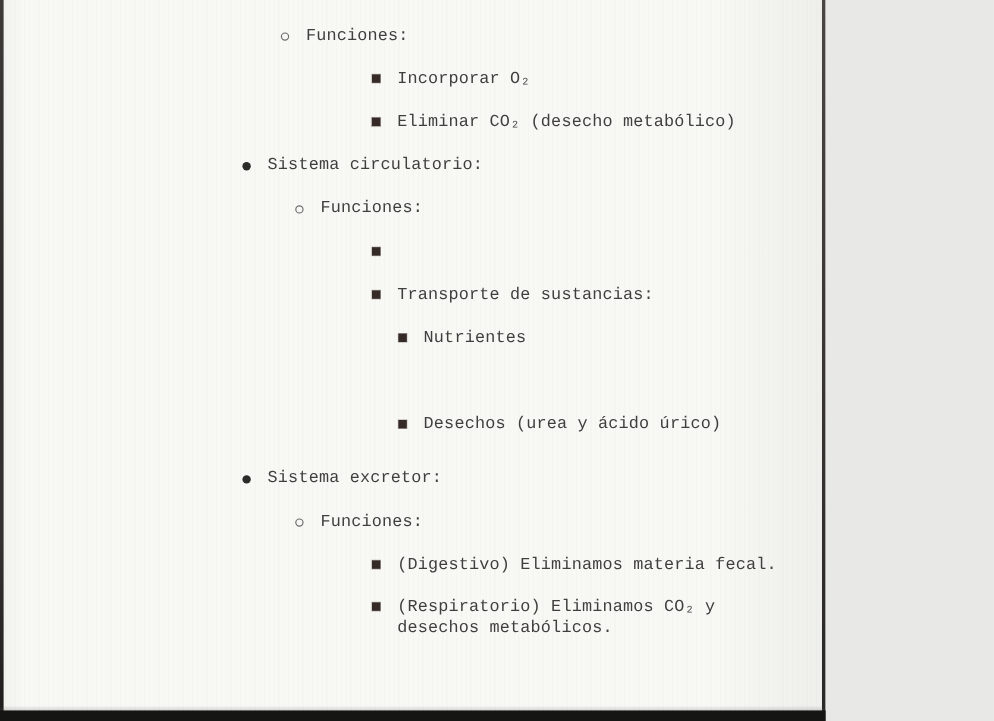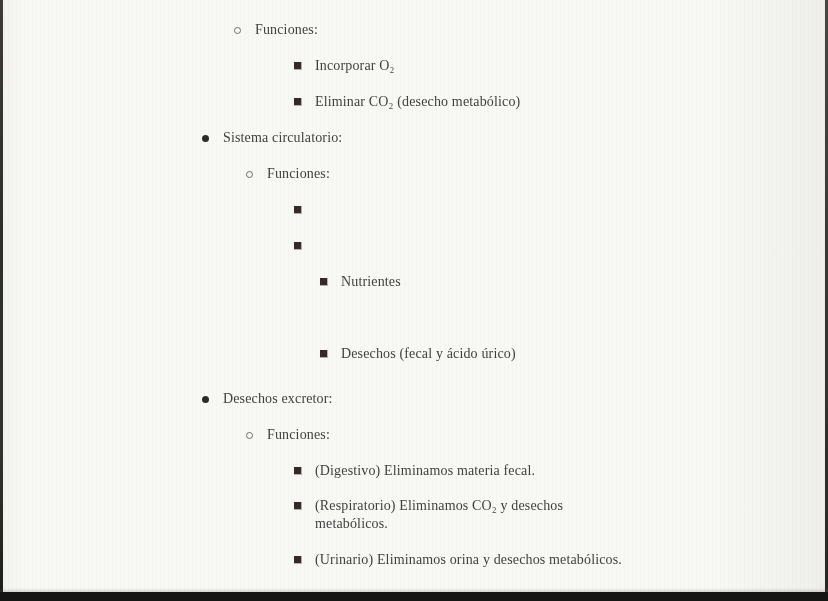--- a/index.html
+++ b/index.html
@@ -1,25 +1,26 @@
 <!DOCTYPE html>
 <html><head>
 <meta charset="utf-8">
 <style>
   html,body{margin:0;padding:0;background:#e8e8e6;}
   .page{
     position:relative;
-    width:828px;height:601px;
+    width:668px;height:601px;
     overflow:hidden;
     background:
       linear-gradient(270deg, rgba(110,108,100,0.07), rgba(0,0,0,0) 14%),
       linear-gradient(90deg, rgba(120,115,110,0.05), rgba(0,0,0,0) 3%),
       repeating-linear-gradient(90deg, rgba(60,60,55,0.018) 0 1px, rgba(0,0,0,0) 1px 4px),
       #f8f8f5;
-    font-family:Liberation Serif, serif;
+    font-family:Liberation Mono, monospace;
+    padding-left:20px;
   }
   .edge{position:absolute;}
   .edge-top{
     top:0;left:0;width:828px;height:4px;
     background:linear-gradient(90deg,
       #45413f 0%, #6f6864 5%, #b9a49d 9%,
       #d3bdb5 16%, #d8c4bc 34%, #c9b4ad 50%,
       #8d8683 55%, #55504e 60%, #46423f 72%,
       #38343derp 0, #3a3634 84%, #2e2b29 100%);
   }
@@ -34,22 +35,22 @@
     left:0;bottom:9px;width:828px;height:4px;
     background:linear-gradient(180deg, rgba(0,0,0,0) 0%, rgba(90,88,84,0.22) 100%);
   }
   .row{
     position:absolute;
     display:flex;
     align-items:flex-start;
   }
   .lvl1{left:202px;}
   .lvl2{left:246px;}
-  .lvl3{left:294px;}
-  .lvl4{left:320px;}
+  .lvl3{left:310px;}
+  .lvl4{left:332px;}
   .bullet{flex:0 0 auto;margin-right:14px;}
   .disc{width:7px;height:7px;margin-top:6px;border-radius:50%;background:#2c2b2a;}
   .circle{width:5px;height:5px;margin-top:6px;border-radius:50%;border:1.4px solid #6e6d6b;background:rgba(0,0,0,0);}
   .square{width:7px;height:7px;margin-top:5px;background:#362a27;box-shadow:0 0 0.5px 0.5px rgba(54,42,39,0.35);}
   .txt{
     font-size:14px;line-height:18px;color:#403f3e;
     letter-spacing:0.15px;
   }
   .wrap .txt{max-width:284px;}
 </style>
@@ -88,51 +89,48 @@
     <span class="bullet circle"></span>
     <span class="txt">Funciones:</span>
   </div>
 
   <div class="row lvl3" style="top:201px">
     <span class="bullet square"></span>
   </div>
 
   <div class="row lvl3" style="top:237px">
     <span class="bullet square"></span>
+    <span class="txt">Transporte de sustancias:</span>
   </div>
 
   <div class="row lvl4" style="top:273px">
     <span class="bullet square"></span>
     <span class="txt">Nutrientes</span>
   </div>
 
 
   <div class="row lvl4" style="top:345px">
     <span class="bullet square"></span>
-    <span class="txt">Desechos (fecal y ácido úrico)</span>
+    <span class="txt">Desechos (urea y ácido úrico)</span>
   </div>
 
   <div class="row lvl1" style="top:390px">
     <span class="bullet disc"></span>
-    <span class="txt">Desechos excretor:</span>
+    <span class="txt">Sistema excretor:</span>
   </div>
 
   <div class="row lvl2" style="top:426px">
     <span class="bullet circle"></span>
     <span class="txt">Funciones:</span>
   </div>
 
   <div class="row lvl3 wrap" style="top:497px">
     <span class="bullet square"></span>
     <span class="txt">(Respiratorio) Eliminamos CO₂ y desechos metabólicos.</span>
   </div>
 
   <div class="row lvl3" style="top:462px">
     <span class="bullet square"></span>
     <span class="txt">(Digestivo) Eliminamos materia fecal.</span>
   </div>
 
-  <div class="row lvl3" style="top:551px">
-    <span class="bullet square"></span>
-    <span class="txt">(Urinario) Eliminamos orina y desechos metabólicos.</span>
-  </div>
 
 </div>
 
 </body></html>

